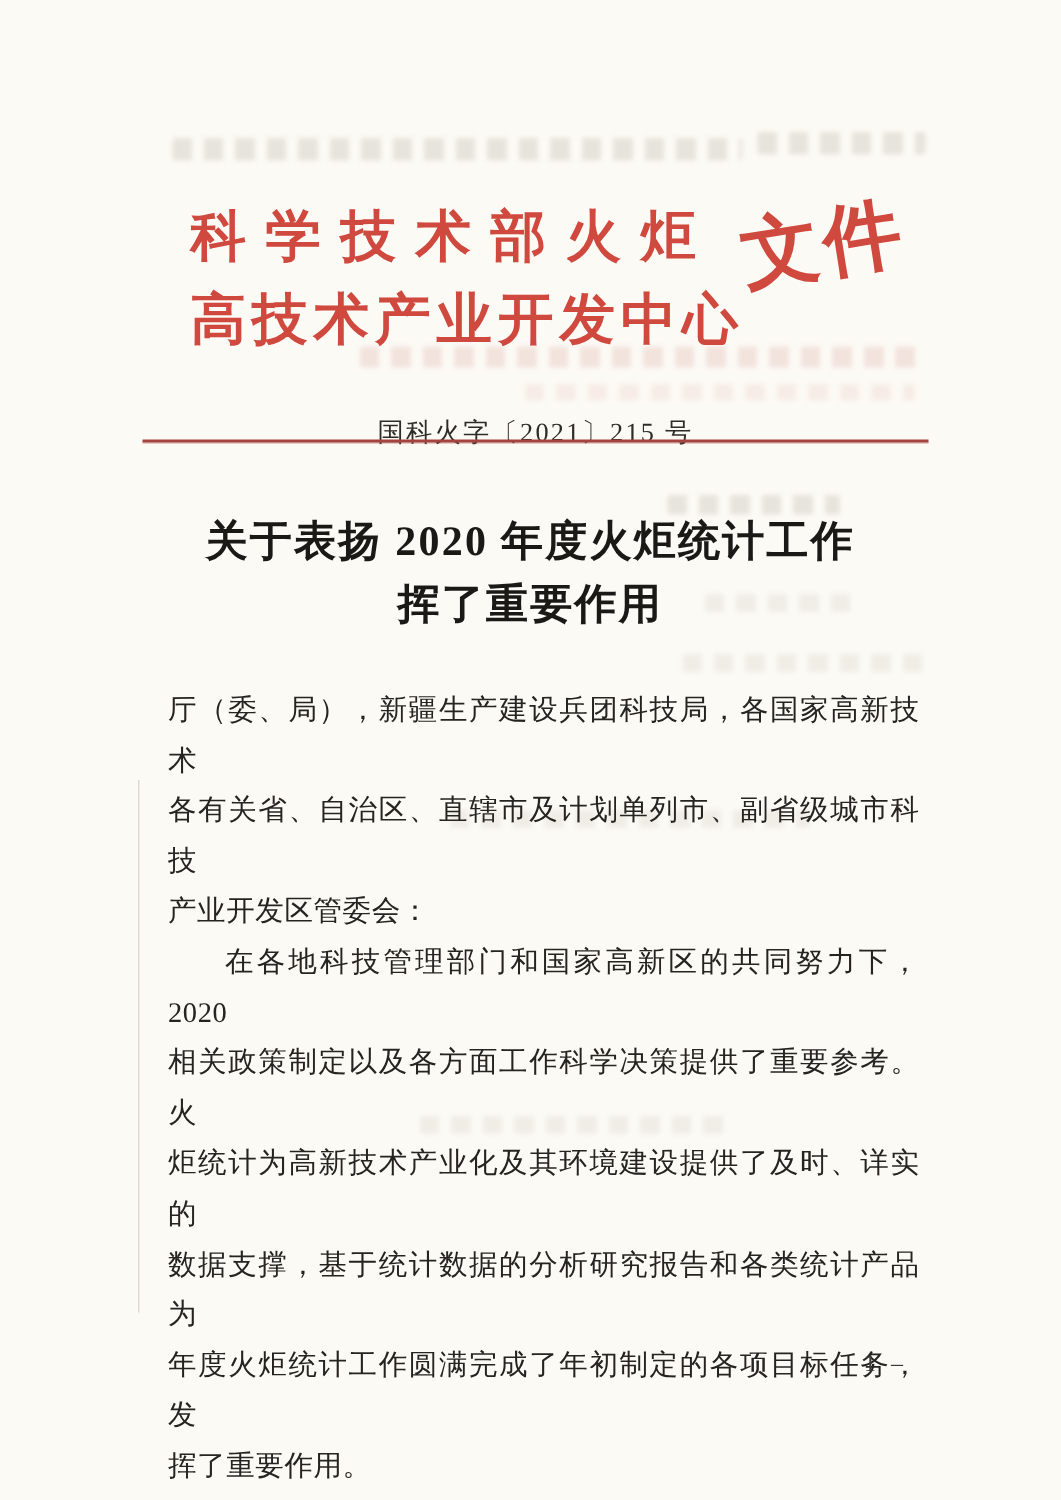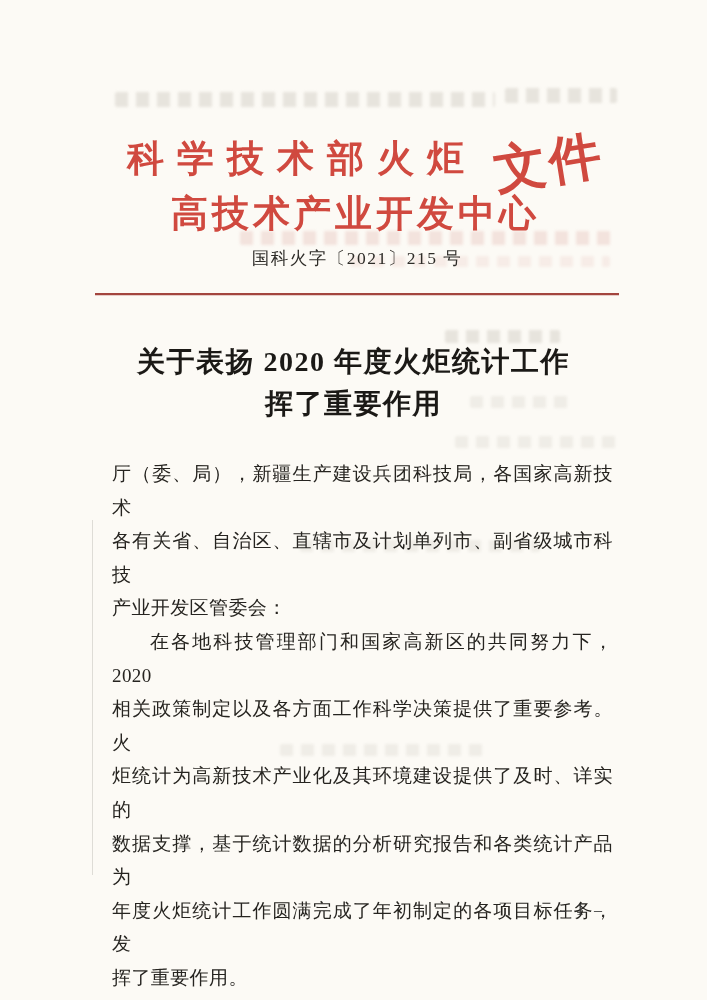--- a/index.html
+++ b/index.html
@@ -30,40 +30,39 @@
     font-size: 37px;
     letter-spacing: 13px;
     line-height: 58px;
     white-space: nowrap;
   }
   .org-line2 {
     font-size: 37px;
     letter-spacing: 4px;
     line-height: 52px;
     white-space: nowrap;
-    margin-left: 44px;
   }
   .doc-label {
     position: absolute;
     left: 494px;
     top: 128px;
     font-size: 52px;
     font-weight: bold;
     color: var(--red, #d0493f);
     letter-spacing: 3px;
     transform: rotate(-9deg);
     transform-origin: 50% 50%;
     white-space: nowrap;
   }
 
   
   .ref-number {
     position: absolute;
     left: 95px;
-    top: 246px;
+    top: 276px;
     width: 524px;
     text-align: center;
     font-size: 17.5px;
     letter-spacing: 1.5px;
     color: #2e2c28;
     white-space: nowrap;
   }
   .red-rule {
     position: absolute;
     left: 95px;

